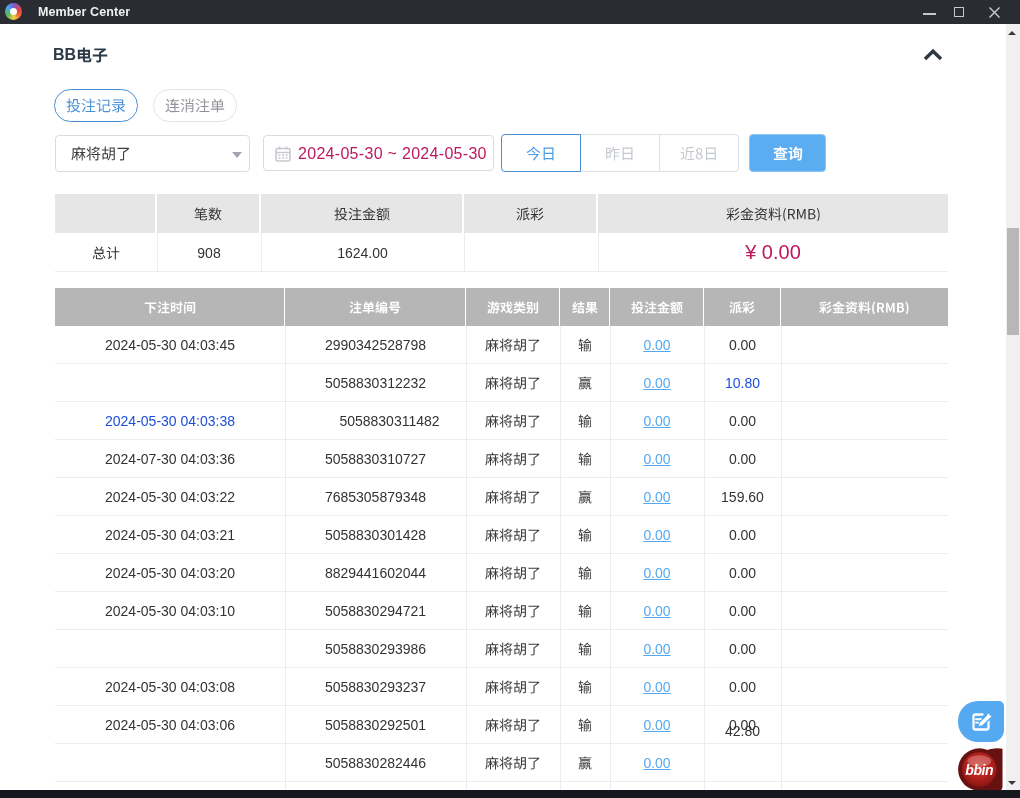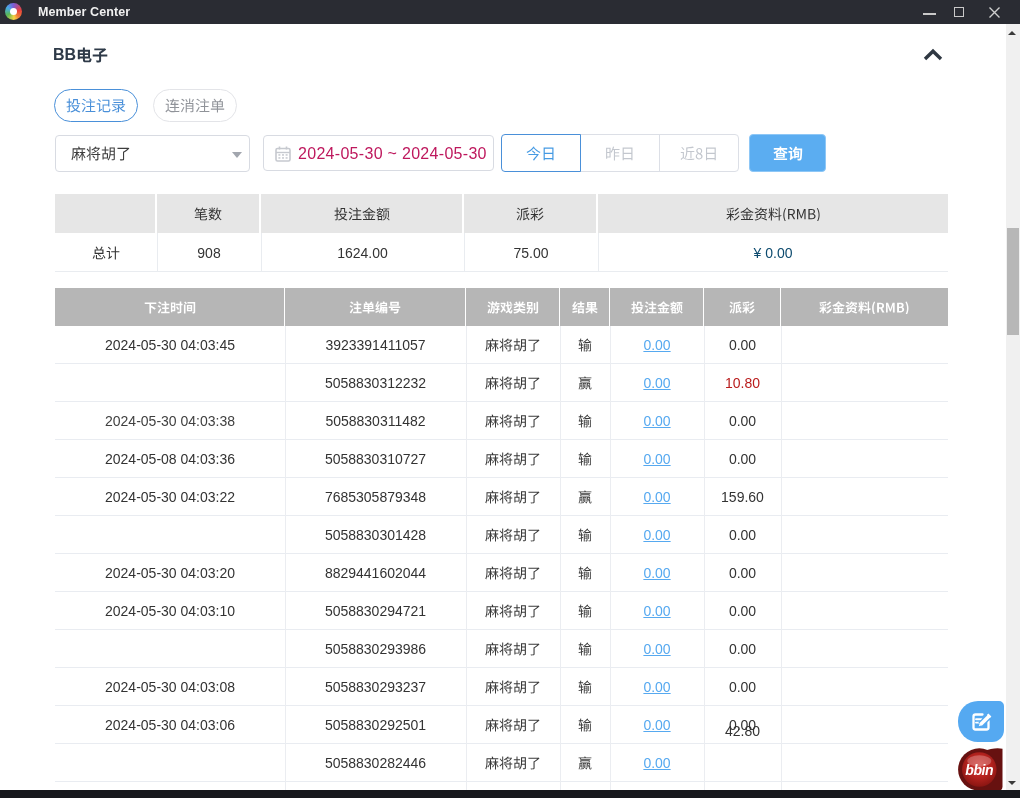--- a/index.html
+++ b/index.html
@@ -103,25 +103,22 @@
       <svg width="28.0" height="14" viewBox="0 0 28.0 14">
         <path d="M10.6 9.3C11.4 10.3 12.2 11.6 12.6 12.5L13.4 11.9C13.1 11 12.2 9.8 11.4 8.9ZM5.8 8.6C6.7 9.2 7.8 10.2 8.3 10.9L9.1 10.2C8.5 9.5 7.4 8.6 6.5 8ZM3.9 8.9V11.8C3.9 13 4.4 13.3 6 13.3C6.4 13.3 8.8 13.3 9.2 13.3C10.5 13.3 10.8 12.9 11 11.3C10.7 11.2 10.2 11.1 10 10.9C9.9 12.1 9.8 12.3 9.1 12.3C8.6 12.3 6.5 12.3 6.1 12.3C5.2 12.3 5 12.2 5 11.8V8.9ZM1.9 9.2C1.7 10.2 1.2 11.5 0.6 12.2L1.6 12.7C2.2 11.8 2.7 10.5 2.9 9.4ZM3.7 4.4H10.3V6.8H3.7ZM2.6 3.4V7.9H11.5V3.4H9.2C9.7 2.7 10.2 1.8 10.7 1L9.6 0.6C9.2 1.4 8.6 2.6 8.1 3.4H5.2L6 3C5.8 2.3 5.1 1.3 4.5 0.6L3.6 1C4.2 1.8 4.8 2.7 5 3.4Z M15.9 1.5C16.7 2.1 17.7 3.1 18.1 3.7L18.8 2.9C18.4 2.3 17.4 1.4 16.6 0.8ZM14.6 5V6H16.9V11C16.9 11.6 16.4 12 16.2 12.2C16.4 12.4 16.6 12.9 16.7 13.2C17 12.9 17.4 12.6 20 10.7C19.9 10.5 19.7 10.1 19.7 9.8L17.9 10.9V5ZM22.8 0.6V5.2H19.2V6.3H22.8V13.4H23.9V6.3H27.4V5.2H23.9V0.6Z" fill="#333333"></path>
       </svg>
     </div>
 <div class="abs fc" style="left:157px;top:233px;width:104px;height:39px">
       <span style="font-size:14px;color:#333">908</span>
     </div>
 <div class="abs fc" style="left:261px;top:233px;width:203px;height:39px">
       <span style="font-size:14px;color:#333">1624.00</span>
     </div>
-<div class="abs fc" style="left:464px;top:233px;width:134px;height:39px">
-      <span style="font-size:14px;color:#333">75.00</span>
-    </div>
 <div class="abs fc" style="left:598px;top:233px;width:350px;height:39px">
-      <span style="font-size:14px;color:#0c4a6e">¥ 0.00</span>
+      <span style="font-size:20px;color:#be185d">¥ 0.00</span>
     </div>
 <div class="abs" style="left:157px;top:233px;width:1px;height:39px;background:#e9ecf0"></div>
 <div class="abs" style="left:261px;top:233px;width:1px;height:39px;background:#e9ecf0"></div>
 <div class="abs" style="left:464px;top:233px;width:1px;height:39px;background:#e9ecf0"></div>
 <div class="abs" style="left:598px;top:233px;width:1px;height:39px;background:#e9ecf0"></div>
 <div class="abs" style="left:55px;top:271px;width:893px;height:1px;background:#e9ecf0"></div>
 <div class="abs fc" style="left:55px;top:288px;width:229px;height:38px;background:#b6b6b6">
       <svg width="52.0" height="13" viewBox="0 0 52.0 13">
         <path d="M0.7 1.4V2.9H5.4V12.6H7.1V6.4C8.4 7.1 9.9 8.1 10.6 8.7L11.8 7.3C10.8 6.5 8.8 5.4 7.3 4.7L7.1 5V2.9H12.3V1.4Z M14.2 1.7C15 2.1 16.1 2.7 16.6 3.1L17.5 1.9C17 1.5 15.8 0.9 15.1 0.5ZM13.5 5.3C14.3 5.7 15.4 6.3 15.9 6.7L16.8 5.4C16.2 5 15.1 4.5 14.3 4.2ZM13.8 11.5 15.1 12.5C15.9 11.2 16.7 9.8 17.4 8.4L16.3 7.3C15.5 8.9 14.5 10.5 13.8 11.5ZM20.1 0.8C20.5 1.4 20.8 2.3 21 2.8H17.5V4.3H20.7V6.6H18.1V8.1H20.7V10.7H17.1V12.2H25.6V10.7H22.3V8.1H24.8V6.6H22.3V4.3H25.3V2.8H21.3L22.6 2.4C22.4 1.8 21.9 1 21.5 0.3Z M32 5.9C32.6 6.8 33.4 8.1 33.8 8.9L35.2 8.1C34.8 7.3 33.9 6.1 33.3 5.2ZM29.9 6.4V8.8H28.3V6.4ZM29.9 5.1H28.3V2.8H29.9ZM26.9 1.4V11.2H28.3V10.2H31.3V1.4ZM35.7 0.5V2.8H31.8V4.3H35.7V10.5C35.7 10.8 35.6 10.9 35.3 10.9C35 10.9 34.1 10.9 33.2 10.8C33.4 11.3 33.6 12 33.7 12.4C35 12.4 35.9 12.4 36.5 12.1C37.1 11.9 37.3 11.5 37.3 10.5V4.3H38.6V2.8H37.3V0.5Z M39.9 3.5V12.6H41.5V3.5ZM40.1 1.2C40.7 1.9 41.4 2.7 41.6 3.3L43 2.4C42.7 1.9 41.9 1.1 41.3 0.5ZM44.3 7.8H46.8V9H44.3ZM44.3 5.3H46.8V6.5H44.3ZM42.9 4V10.3H48.2V4ZM43.4 1V2.5H49.6V10.9C49.6 11.1 49.5 11.1 49.4 11.1C49.2 11.1 48.7 11.2 48.3 11.1C48.5 11.5 48.7 12.1 48.8 12.5C49.6 12.5 50.2 12.5 50.6 12.3C51.1 12 51.2 11.6 51.2 10.9V1Z" fill="#ffffff"></path>
       </svg>
@@ -153,21 +150,21 @@
     </div>
 <div class="abs fc" style="left:781px;top:288px;width:167px;height:38px;background:#b6b6b6">
       <svg width="90.64" height="13" viewBox="0 0 90.64 13">
         <path d="M6.6 0.5C5.1 0.9 2.6 1.3 0.4 1.5C0.6 1.8 0.8 2.4 0.8 2.8C3 2.6 5.6 2.3 7.6 1.8ZM0.7 3.5C1.1 4.2 1.6 5 1.8 5.6L3 5C2.8 4.4 2.3 3.6 1.8 3ZM3 3.1C3.4 3.7 3.7 4.5 3.8 5.1L5.1 4.6C4.9 4.1 4.6 3.3 4.2 2.7ZM10.9 4.2C10.2 5.2 8.7 6.2 7.6 6.8C8 7.1 8.5 7.6 8.7 8C10 7.2 11.5 6.1 12.4 4.8ZM11.2 7.8C10.3 9.3 8.6 10.6 6.8 11.3C7.3 11.6 7.7 12.2 8 12.6C9.9 11.7 11.6 10.2 12.8 8.4ZM3.4 5.2V6.4H0.7V7.8H2.9C2.2 8.8 1.2 9.9 0.2 10.5C0.5 10.8 0.9 11.4 1.1 11.8C1.9 11.3 2.7 10.4 3.4 9.5V12.6H4.9V9C5.5 9.6 6.1 10.2 6.4 10.8L7.4 9.7C7 9.1 6.3 8.4 5.6 7.8H7.3V6.4H4.9V5.2ZM10.6 0.6C10 1.6 8.7 2.6 7.6 3.2L7.6 3.1L6.1 2.7C5.9 3.5 5.4 4.5 5.1 5.2L6.3 5.6C6.6 5 7.1 4.1 7.5 3.2C7.9 3.6 8.4 4 8.6 4.4C9.9 3.6 11.3 2.5 12.2 1.2Z M19.3 0.2C18.1 2.2 15.7 3.5 13.3 4.2C13.7 4.6 14.1 5.2 14.3 5.7C14.9 5.4 15.4 5.2 16 5V5.6H18.6V6.9H14.5V8.3H16.4L15.3 8.8C15.8 9.4 16.2 10.3 16.4 10.9H13.9V12.3H25.2V10.9H22.4C22.8 10.3 23.3 9.6 23.7 8.8L22.4 8.3H24.5V6.9H20.3V5.6H22.9V4.8C23.5 5.1 24.1 5.4 24.7 5.6C25 5.2 25.4 4.5 25.8 4.2C23.8 3.7 21.7 2.6 20.4 1.4L20.8 0.9ZM21.8 4.2H17.4C18.2 3.7 18.9 3.1 19.5 2.5C20.2 3.1 21 3.7 21.8 4.2ZM18.6 8.3V10.9H16.7L17.8 10.4C17.6 9.9 17.1 9 16.7 8.3ZM20.3 8.3H22.2C22 9 21.5 9.9 21.1 10.5L21.9 10.9H20.3Z M26.9 1.8C27.8 2.1 29 2.8 29.6 3.2L30.4 2C29.8 1.6 28.6 1 27.7 0.7ZM26.6 4.7 27 6.2C28.1 5.8 29.4 5.3 30.7 4.9L30.4 3.5C29 4 27.5 4.5 26.6 4.7ZM28.1 6.6V10.2H29.7V8H35.4V10H37V6.6ZM31.8 8.3C31.4 9.9 30.6 10.9 26.4 11.3C26.7 11.6 27 12.3 27.1 12.6C31.7 12 32.8 10.6 33.3 8.3ZM32.6 10.8C34.1 11.3 36.3 12.1 37.3 12.6L38.3 11.3C37.2 10.8 35 10.1 33.5 9.7ZM32 0.5C31.7 1.4 31.1 2.5 30.1 3.2C30.4 3.4 31 3.9 31.2 4.2C31.7 3.7 32.2 3.2 32.6 2.7H33.6C33.2 3.8 32.5 4.8 30.3 5.4C30.6 5.7 31 6.2 31.1 6.6C32.8 6 33.8 5.2 34.4 4.3C35.2 5.3 36.2 6 37.6 6.4C37.8 6 38.2 5.5 38.5 5.2C36.9 4.9 35.7 4.1 35 3L35.1 2.7H36.4C36.2 3 36.1 3.3 36 3.6L37.4 4C37.7 3.4 38 2.5 38.3 1.7L37.1 1.5L36.9 1.5H33.2C33.3 1.2 33.4 1 33.5 0.7Z M39.5 1.5C39.8 2.4 40 3.7 40.1 4.5L41.2 4.2C41.2 3.4 40.9 2.1 40.6 1.2ZM43.8 1.1C43.6 2 43.3 3.4 43 4.2L44 4.5C44.4 3.7 44.7 2.4 45.1 1.4ZM45.5 2.2C46.3 2.6 47.2 3.3 47.6 3.8L48.4 2.7C47.9 2.2 47 1.5 46.3 1.1ZM44.9 5.4C45.7 5.9 46.7 6.6 47.1 7.1L47.9 5.8C47.4 5.4 46.4 4.7 45.7 4.3ZM39.5 4.7V6.2H41C40.6 7.4 39.9 8.8 39.3 9.6C39.5 10 39.8 10.7 40 11.2C40.5 10.4 41.1 9.2 41.5 7.9V12.6H42.9V8C43.3 8.6 43.6 9.3 43.8 9.7L44.8 8.5C44.5 8.1 43.3 6.6 42.9 6.3V6.2H44.8V4.7H42.9V0.5H41.5V4.7ZM44.8 8.5 45 10 48.7 9.3V12.6H50.1V9.1L51.7 8.8L51.5 7.3L50.1 7.6V0.4H48.7V7.8Z M55.1 14.1 56.2 13.6C55.1 11.7 54.7 9.5 54.7 7.3C54.7 5.2 55.1 3 56.2 1.1L55.1 0.6C53.8 2.6 53.1 4.7 53.1 7.3C53.1 9.9 53.8 12.1 55.1 14.1Z M60 6.3V3.3H61.3C62.5 3.3 63.2 3.7 63.2 4.7C63.2 5.8 62.5 6.3 61.3 6.3ZM63.3 11.4H65.5L63.2 7.5C64.3 7.1 65.1 6.2 65.1 4.7C65.1 2.5 63.5 1.8 61.4 1.8H58.1V11.4H60V7.8H61.4Z M67 11.4H68.7V7.4C68.7 6.5 68.5 5.2 68.4 4.3H68.5L69.3 6.5L70.8 10.6H71.9L73.3 6.5L74.1 4.3H74.2C74.1 5.2 73.9 6.5 73.9 7.4V11.4H75.7V1.8H73.6L72 6.3C71.8 6.9 71.6 7.6 71.4 8.2H71.3C71.1 7.6 70.9 6.9 70.7 6.3L69.1 1.8H67Z M78.1 11.4H81.5C83.6 11.4 85.2 10.5 85.2 8.6C85.2 7.3 84.4 6.6 83.4 6.3V6.3C84.2 6 84.7 5.1 84.7 4.2C84.7 2.4 83.2 1.8 81.2 1.8H78.1ZM80 5.7V3.3H81.1C82.3 3.3 82.8 3.6 82.8 4.5C82.8 5.2 82.3 5.7 81.1 5.7ZM80 10V7.1H81.3C82.6 7.1 83.3 7.6 83.3 8.5C83.3 9.5 82.6 10 81.3 10Z M87.6 14.1C88.8 12.1 89.5 9.9 89.5 7.3C89.5 4.7 88.8 2.6 87.6 0.6L86.4 1.1C87.5 3 88 5.2 88 7.3C88 9.5 87.5 11.7 86.4 13.6Z" fill="#ffffff"></path>
       </svg>
     </div>
 <div class="abs fc" style="left:55px;top:326px;width:230px;height:38px">
       <span style="font-size:14px;color:#333">2024-05-30 04:03:45</span>
     </div>
 <div class="abs fc" style="left:285px;top:326px;width:181px;height:38px">
-      <span style="font-size:14px;color:#333">3923391411057</span>
+      <span style="font-size:14px;color:#333">2990342528798</span>
     </div>
 <div class="abs fc" style="left:466px;top:326px;width:94px;height:38px">
       <svg width="56.0" height="14" viewBox="0 0 56.0 14">
         <path d="M5 3.5V5.6H2.9V6.5H4.8C4.2 8.2 3.3 9.9 2.3 10.8C2.5 10.9 2.8 11.3 3 11.5C3.8 10.7 4.5 9.5 5 8.1V13.4H6V7.7C6.4 8.3 7 9.1 7.3 9.5L7.8 8.7C7.5 8.3 6.4 7.1 6 6.6V6.5H7.6V5.6H6V3.5ZM10 3.5V5.6H8V6.5H9.8C9.1 8.2 8.1 10 7 10.8C7.2 11 7.5 11.3 7.7 11.6C8.5 10.7 9.4 9.3 10 7.8V13.4H11V7.6C11.5 9.1 12.2 10.6 12.9 11.5C13.1 11.2 13.4 10.9 13.7 10.7C12.8 9.8 11.8 8.1 11.3 6.5H13.2V5.6H11V3.5ZM6.6 0.8C6.8 1.2 7 1.7 7.1 2.2H1.5V6C1.5 8 1.4 10.7 0.3 12.7C0.6 12.8 1 13.2 1.2 13.4C2.3 11.2 2.5 8.1 2.5 6V3.2H13.3V2.2H8.3C8.2 1.7 7.9 1 7.6 0.5Z M19.9 9.3C20.6 10 21.4 11.1 21.7 11.8L22.6 11.3C22.3 10.5 21.5 9.5 20.7 8.8ZM24.6 5.7V7.4H18.9V8.4H24.6V12.2C24.6 12.4 24.5 12.4 24.3 12.4C24 12.5 23.2 12.5 22.4 12.4C22.5 12.7 22.7 13.1 22.7 13.4C23.8 13.4 24.6 13.4 25 13.3C25.5 13.1 25.6 12.8 25.6 12.2V8.4H27.3V7.4H25.6V5.7ZM14.6 3C15.3 3.7 16.1 4.7 16.5 5.4L17.2 4.8V7.2C16.2 8.1 15.2 9 14.5 9.5L15.1 10.4C15.8 9.8 16.5 9.2 17.2 8.5V13.4H18.2V0.6H17.2V4.6C16.8 4 16 3.1 15.3 2.4ZM21.1 3.8C21.5 4.2 22.1 4.7 22.4 5.2C21.3 5.7 20.2 6 19 6.2C19.2 6.5 19.4 6.8 19.5 7.1C22.6 6.4 25.7 4.8 27 2L26.4 1.6L26.2 1.7H23.2C23.4 1.4 23.6 1.1 23.8 0.9L22.8 0.6C22 1.7 20.5 2.8 18.9 3.5C19.1 3.7 19.5 4 19.6 4.2C20.5 3.8 21.4 3.2 22.2 2.5H25.6C25 3.4 24.2 4.1 23.2 4.7C22.9 4.2 22.3 3.7 21.8 3.3Z M39.8 2.3V4.5H37.1V2.3ZM36 1.3V6C36 8.2 35.9 11 34 12.9C34.3 13 34.7 13.3 34.9 13.5C36.1 12.2 36.7 10.4 36.9 8.7H39.8V12C39.8 12.2 39.8 12.3 39.5 12.3C39.3 12.3 38.6 12.3 37.8 12.3C37.9 12.6 38.1 13.1 38.1 13.3C39.2 13.3 39.9 13.3 40.3 13.1C40.7 13 40.9 12.7 40.9 12V1.3ZM39.8 5.4V7.7H37C37 7.1 37.1 6.6 37.1 6V5.4ZM29.4 6.8V12.6H30.4V11.6H34.5V6.8H32.5V4.3H35.1V3.3H32.5V0.5H31.5V3.3H28.8V4.3H31.5V6.8ZM30.4 7.7H33.5V10.7H30.4Z M43.4 1.7V2.7H52.4C51.4 3.7 49.8 4.8 48.5 5.4V12.1C48.5 12.3 48.4 12.4 48.1 12.4C47.8 12.4 46.7 12.4 45.5 12.4C45.7 12.7 45.9 13.1 46 13.4C47.4 13.4 48.3 13.4 48.9 13.3C49.4 13.1 49.6 12.8 49.6 12.1V6C51.4 5 53.3 3.6 54.5 2.2L53.7 1.6L53.4 1.7Z" fill="#3a3a3a"></path>
       </svg>
     </div>
 <div class="abs fc" style="left:560px;top:326px;width:50px;height:38px">
       <svg width="14.0" height="14" viewBox="0 0 14.0 14">
         <path d="M10.3 6.1V11.1H11.1V6.1ZM12.1 5.5V12.2C12.1 12.4 12 12.4 11.8 12.5C11.7 12.5 11.1 12.5 10.5 12.4C10.6 12.7 10.7 13.1 10.7 13.3C11.6 13.3 12.1 13.3 12.5 13.2C12.8 13 12.9 12.8 12.9 12.2V5.5ZM1 7.7C1.1 7.6 1.5 7.5 2 7.5H3.1V9.4C2.1 9.7 1.3 9.9 0.6 10L0.8 11L3.1 10.4V13.4H4V10.2L5.2 9.9L5.1 9L4 9.2V7.5H5.1V6.5H4V4.4H3.1V6.5H1.8C2.2 5.6 2.6 4.4 2.8 3.2H5.1V2.2H3C3.1 1.7 3.2 1.2 3.3 0.7L2.3 0.6C2.3 1.1 2.2 1.7 2.1 2.2H0.7V3.2H1.9C1.7 4.4 1.4 5.3 1.3 5.7C1.1 6.3 0.9 6.7 0.7 6.8C0.8 7.1 0.9 7.5 1 7.7ZM9.2 0.5C8.3 2 6.6 3.4 4.9 4.2C5.1 4.4 5.4 4.7 5.6 4.9C5.9 4.7 6.3 4.5 6.7 4.3V4.9H11.9V4.2C12.2 4.4 12.6 4.6 13 4.8C13.1 4.5 13.4 4.2 13.6 4C12.2 3.3 10.8 2.5 9.8 1.4L10.1 0.9ZM7.1 4C7.9 3.4 8.6 2.8 9.2 2C9.9 2.8 10.7 3.5 11.6 4ZM8.6 6.6V7.7H6.7V6.6ZM5.8 5.8V13.4H6.7V10.5H8.6V12.3C8.6 12.5 8.6 12.5 8.5 12.5C8.3 12.5 8 12.5 7.5 12.5C7.6 12.7 7.8 13.1 7.8 13.4C8.4 13.4 8.8 13.4 9.1 13.2C9.4 13 9.5 12.8 9.5 12.3V5.8ZM6.7 8.6H8.6V9.7H6.7Z" fill="#3a3a3a"></path>
       </svg>
@@ -189,48 +186,48 @@
     </div>
 <div class="abs fc" style="left:560px;top:364px;width:50px;height:38px">
       <svg width="14.0" height="14" viewBox="0 0 14.0 14">
         <path d="M3.3 5H10.8V5.7H3.3ZM2.3 4.3V6.4H11.7V4.3ZM5 7V11.2H5.7V7.7H7.6V11.1H8.4V7ZM3.6 7.7V8.7H2.3V7.7ZM1.5 7V9.4C1.5 10.5 1.4 11.9 0.5 13C0.7 13 1.1 13.3 1.2 13.4C1.7 12.8 2 11.9 2.2 11.1H3.6V12.5C3.6 12.6 3.6 12.7 3.4 12.7C3.3 12.7 2.8 12.7 2.3 12.7C2.4 12.9 2.5 13.2 2.5 13.4C3.3 13.4 3.7 13.4 4 13.3C4.3 13.1 4.4 12.9 4.4 12.5V7ZM3.6 9.4V10.4H2.2C2.3 10.1 2.3 9.7 2.3 9.4V9.4ZM6.2 0.7 6.6 1.4H0.6V2.2H2.2V3.7H12.4V2.9H3.1V2.2H13.4V1.4H7.8C7.6 1.1 7.4 0.7 7.2 0.4ZM9.7 7.8H11.3V10.8C11 10.1 10.6 9.3 10.2 8.6L9.7 8.8ZM9 7V9.3C9 10.5 8.8 11.9 7.7 13C7.9 13.1 8.2 13.3 8.4 13.5C9.5 12.3 9.7 10.6 9.7 9.3V9.1C10.2 9.9 10.6 10.8 10.8 11.4L11.3 11.1V11.9C11.3 12.8 11.3 13 11.5 13.1C11.7 13.3 11.9 13.4 12.1 13.4C12.2 13.4 12.4 13.4 12.6 13.4C12.8 13.4 13 13.3 13.1 13.3C13.2 13.2 13.3 13 13.4 12.8C13.4 12.6 13.5 12.1 13.5 11.6C13.3 11.5 13 11.4 12.9 11.2C12.9 11.7 12.9 12.1 12.8 12.3C12.8 12.5 12.8 12.6 12.7 12.6C12.7 12.7 12.6 12.7 12.5 12.7C12.4 12.7 12.3 12.7 12.3 12.7C12.2 12.7 12.2 12.7 12.1 12.6C12.1 12.6 12.1 12.3 12.1 12V7ZM6.4 8.3C6.3 10.8 6 12.1 4.4 12.8C4.5 13 4.8 13.3 4.8 13.4C5.7 13 6.3 12.4 6.6 11.6C7 12 7.5 12.4 7.7 12.7L8.2 12.2C7.9 11.8 7.3 11.3 6.8 10.9L6.8 11C7 10.3 7 9.4 7.1 8.3Z" fill="#3a3a3a"></path>
       </svg>
     </div>
 <div class="abs fc" style="left:610px;top:364px;width:94px;height:38px">
       <span style="font-size:14px;color:#56a9f0;text-decoration:underline">0.00</span>
     </div>
 <div class="abs fc" style="left:704px;top:364px;width:77px;height:38px">
-      <span style="font-size:14px;color:#b91c1c">10.80</span>
+      <span style="font-size:14px;color:#1d4ed8">10.80</span>
     </div>
 <div class="abs" style="left:55px;top:401px;width:893px;height:1px;background:#e9ecf1"></div>
 <div class="abs fc" style="left:55px;top:402px;width:230px;height:38px">
-      <span style="font-size:14px;color:#404040">2024-05-30 04:03:38</span>
-    </div>
-<div class="abs fc" style="left:285px;top:402px;width:181px;height:38px">
+      <span style="font-size:14px;color:#1d4ed8">2024-05-30 04:03:38</span>
+    </div>
+<div class="abs fc" style="left:299px;top:402px;width:181px;height:38px">
       <span style="font-size:14px;color:#333">5058830311482</span>
     </div>
 <div class="abs fc" style="left:466px;top:402px;width:94px;height:38px">
       <svg width="56.0" height="14" viewBox="0 0 56.0 14">
         <path d="M5 3.5V5.6H2.9V6.5H4.8C4.2 8.2 3.3 9.9 2.3 10.8C2.5 10.9 2.8 11.3 3 11.5C3.8 10.7 4.5 9.5 5 8.1V13.4H6V7.7C6.4 8.3 7 9.1 7.3 9.5L7.8 8.7C7.5 8.3 6.4 7.1 6 6.6V6.5H7.6V5.6H6V3.5ZM10 3.5V5.6H8V6.5H9.8C9.1 8.2 8.1 10 7 10.8C7.2 11 7.5 11.3 7.7 11.6C8.5 10.7 9.4 9.3 10 7.8V13.4H11V7.6C11.5 9.1 12.2 10.6 12.9 11.5C13.1 11.2 13.4 10.9 13.7 10.7C12.8 9.8 11.8 8.1 11.3 6.5H13.2V5.6H11V3.5ZM6.6 0.8C6.8 1.2 7 1.7 7.1 2.2H1.5V6C1.5 8 1.4 10.7 0.3 12.7C0.6 12.8 1 13.2 1.2 13.4C2.3 11.2 2.5 8.1 2.5 6V3.2H13.3V2.2H8.3C8.2 1.7 7.9 1 7.6 0.5Z M19.9 9.3C20.6 10 21.4 11.1 21.7 11.8L22.6 11.3C22.3 10.5 21.5 9.5 20.7 8.8ZM24.6 5.7V7.4H18.9V8.4H24.6V12.2C24.6 12.4 24.5 12.4 24.3 12.4C24 12.5 23.2 12.5 22.4 12.4C22.5 12.7 22.7 13.1 22.7 13.4C23.8 13.4 24.6 13.4 25 13.3C25.5 13.1 25.6 12.8 25.6 12.2V8.4H27.3V7.4H25.6V5.7ZM14.6 3C15.3 3.7 16.1 4.7 16.5 5.4L17.2 4.8V7.2C16.2 8.1 15.2 9 14.5 9.5L15.1 10.4C15.8 9.8 16.5 9.2 17.2 8.5V13.4H18.2V0.6H17.2V4.6C16.8 4 16 3.1 15.3 2.4ZM21.1 3.8C21.5 4.2 22.1 4.7 22.4 5.2C21.3 5.7 20.2 6 19 6.2C19.2 6.5 19.4 6.8 19.5 7.1C22.6 6.4 25.7 4.8 27 2L26.4 1.6L26.2 1.7H23.2C23.4 1.4 23.6 1.1 23.8 0.9L22.8 0.6C22 1.7 20.5 2.8 18.9 3.5C19.1 3.7 19.5 4 19.6 4.2C20.5 3.8 21.4 3.2 22.2 2.5H25.6C25 3.4 24.2 4.1 23.2 4.7C22.9 4.2 22.3 3.7 21.8 3.3Z M39.8 2.3V4.5H37.1V2.3ZM36 1.3V6C36 8.2 35.9 11 34 12.9C34.3 13 34.7 13.3 34.9 13.5C36.1 12.2 36.7 10.4 36.9 8.7H39.8V12C39.8 12.2 39.8 12.3 39.5 12.3C39.3 12.3 38.6 12.3 37.8 12.3C37.9 12.6 38.1 13.1 38.1 13.3C39.2 13.3 39.9 13.3 40.3 13.1C40.7 13 40.9 12.7 40.9 12V1.3ZM39.8 5.4V7.7H37C37 7.1 37.1 6.6 37.1 6V5.4ZM29.4 6.8V12.6H30.4V11.6H34.5V6.8H32.5V4.3H35.1V3.3H32.5V0.5H31.5V3.3H28.8V4.3H31.5V6.8ZM30.4 7.7H33.5V10.7H30.4Z M43.4 1.7V2.7H52.4C51.4 3.7 49.8 4.8 48.5 5.4V12.1C48.5 12.3 48.4 12.4 48.1 12.4C47.8 12.4 46.7 12.4 45.5 12.4C45.7 12.7 45.9 13.1 46 13.4C47.4 13.4 48.3 13.4 48.9 13.3C49.4 13.1 49.6 12.8 49.6 12.1V6C51.4 5 53.3 3.6 54.5 2.2L53.7 1.6L53.4 1.7Z" fill="#3a3a3a"></path>
       </svg>
     </div>
 <div class="abs fc" style="left:560px;top:402px;width:50px;height:38px">
       <svg width="14.0" height="14" viewBox="0 0 14.0 14">
         <path d="M10.3 6.1V11.1H11.1V6.1ZM12.1 5.5V12.2C12.1 12.4 12 12.4 11.8 12.5C11.7 12.5 11.1 12.5 10.5 12.4C10.6 12.7 10.7 13.1 10.7 13.3C11.6 13.3 12.1 13.3 12.5 13.2C12.8 13 12.9 12.8 12.9 12.2V5.5ZM1 7.7C1.1 7.6 1.5 7.5 2 7.5H3.1V9.4C2.1 9.7 1.3 9.9 0.6 10L0.8 11L3.1 10.4V13.4H4V10.2L5.2 9.9L5.1 9L4 9.2V7.5H5.1V6.5H4V4.4H3.1V6.5H1.8C2.2 5.6 2.6 4.4 2.8 3.2H5.1V2.2H3C3.1 1.7 3.2 1.2 3.3 0.7L2.3 0.6C2.3 1.1 2.2 1.7 2.1 2.2H0.7V3.2H1.9C1.7 4.4 1.4 5.3 1.3 5.7C1.1 6.3 0.9 6.7 0.7 6.8C0.8 7.1 0.9 7.5 1 7.7ZM9.2 0.5C8.3 2 6.6 3.4 4.9 4.2C5.1 4.4 5.4 4.7 5.6 4.9C5.9 4.7 6.3 4.5 6.7 4.3V4.9H11.9V4.2C12.2 4.4 12.6 4.6 13 4.8C13.1 4.5 13.4 4.2 13.6 4C12.2 3.3 10.8 2.5 9.8 1.4L10.1 0.9ZM7.1 4C7.9 3.4 8.6 2.8 9.2 2C9.9 2.8 10.7 3.5 11.6 4ZM8.6 6.6V7.7H6.7V6.6ZM5.8 5.8V13.4H6.7V10.5H8.6V12.3C8.6 12.5 8.6 12.5 8.5 12.5C8.3 12.5 8 12.5 7.5 12.5C7.6 12.7 7.8 13.1 7.8 13.4C8.4 13.4 8.8 13.4 9.1 13.2C9.4 13 9.5 12.8 9.5 12.3V5.8ZM6.7 8.6H8.6V9.7H6.7Z" fill="#3a3a3a"></path>
       </svg>
     </div>
 <div class="abs fc" style="left:610px;top:402px;width:94px;height:38px">
       <span style="font-size:14px;color:#56a9f0;text-decoration:underline">0.00</span>
     </div>
 <div class="abs fc" style="left:704px;top:402px;width:77px;height:38px">
       <span style="font-size:14px;color:#333">0.00</span>
     </div>
 <div class="abs" style="left:55px;top:439px;width:893px;height:1px;background:#e9ecf1"></div>
 <div class="abs fc" style="left:55px;top:440px;width:230px;height:38px">
-      <span style="font-size:14px;color:#333">2024-05-08 04:03:36</span>
+      <span style="font-size:14px;color:#333">2024-07-30 04:03:36</span>
     </div>
 <div class="abs fc" style="left:285px;top:440px;width:181px;height:38px">
       <span style="font-size:14px;color:#333">5058830310727</span>
     </div>
 <div class="abs fc" style="left:466px;top:440px;width:94px;height:38px">
       <svg width="56.0" height="14" viewBox="0 0 56.0 14">
         <path d="M5 3.5V5.6H2.9V6.5H4.8C4.2 8.2 3.3 9.9 2.3 10.8C2.5 10.9 2.8 11.3 3 11.5C3.8 10.7 4.5 9.5 5 8.1V13.4H6V7.7C6.4 8.3 7 9.1 7.3 9.5L7.8 8.7C7.5 8.3 6.4 7.1 6 6.6V6.5H7.6V5.6H6V3.5ZM10 3.5V5.6H8V6.5H9.8C9.1 8.2 8.1 10 7 10.8C7.2 11 7.5 11.3 7.7 11.6C8.5 10.7 9.4 9.3 10 7.8V13.4H11V7.6C11.5 9.1 12.2 10.6 12.9 11.5C13.1 11.2 13.4 10.9 13.7 10.7C12.8 9.8 11.8 8.1 11.3 6.5H13.2V5.6H11V3.5ZM6.6 0.8C6.8 1.2 7 1.7 7.1 2.2H1.5V6C1.5 8 1.4 10.7 0.3 12.7C0.6 12.8 1 13.2 1.2 13.4C2.3 11.2 2.5 8.1 2.5 6V3.2H13.3V2.2H8.3C8.2 1.7 7.9 1 7.6 0.5Z M19.9 9.3C20.6 10 21.4 11.1 21.7 11.8L22.6 11.3C22.3 10.5 21.5 9.5 20.7 8.8ZM24.6 5.7V7.4H18.9V8.4H24.6V12.2C24.6 12.4 24.5 12.4 24.3 12.4C24 12.5 23.2 12.5 22.4 12.4C22.5 12.7 22.7 13.1 22.7 13.4C23.8 13.4 24.6 13.4 25 13.3C25.5 13.1 25.6 12.8 25.6 12.2V8.4H27.3V7.4H25.6V5.7ZM14.6 3C15.3 3.7 16.1 4.7 16.5 5.4L17.2 4.8V7.2C16.2 8.1 15.2 9 14.5 9.5L15.1 10.4C15.8 9.8 16.5 9.2 17.2 8.5V13.4H18.2V0.6H17.2V4.6C16.8 4 16 3.1 15.3 2.4ZM21.1 3.8C21.5 4.2 22.1 4.7 22.4 5.2C21.3 5.7 20.2 6 19 6.2C19.2 6.5 19.4 6.8 19.5 7.1C22.6 6.4 25.7 4.8 27 2L26.4 1.6L26.2 1.7H23.2C23.4 1.4 23.6 1.1 23.8 0.9L22.8 0.6C22 1.7 20.5 2.8 18.9 3.5C19.1 3.7 19.5 4 19.6 4.2C20.5 3.8 21.4 3.2 22.2 2.5H25.6C25 3.4 24.2 4.1 23.2 4.7C22.9 4.2 22.3 3.7 21.8 3.3Z M39.8 2.3V4.5H37.1V2.3ZM36 1.3V6C36 8.2 35.9 11 34 12.9C34.3 13 34.7 13.3 34.9 13.5C36.1 12.2 36.7 10.4 36.9 8.7H39.8V12C39.8 12.2 39.8 12.3 39.5 12.3C39.3 12.3 38.6 12.3 37.8 12.3C37.9 12.6 38.1 13.1 38.1 13.3C39.2 13.3 39.9 13.3 40.3 13.1C40.7 13 40.9 12.7 40.9 12V1.3ZM39.8 5.4V7.7H37C37 7.1 37.1 6.6 37.1 6V5.4ZM29.4 6.8V12.6H30.4V11.6H34.5V6.8H32.5V4.3H35.1V3.3H32.5V0.5H31.5V3.3H28.8V4.3H31.5V6.8ZM30.4 7.7H33.5V10.7H30.4Z M43.4 1.7V2.7H52.4C51.4 3.7 49.8 4.8 48.5 5.4V12.1C48.5 12.3 48.4 12.4 48.1 12.4C47.8 12.4 46.7 12.4 45.5 12.4C45.7 12.7 45.9 13.1 46 13.4C47.4 13.4 48.3 13.4 48.9 13.3C49.4 13.1 49.6 12.8 49.6 12.1V6C51.4 5 53.3 3.6 54.5 2.2L53.7 1.6L53.4 1.7Z" fill="#3a3a3a"></path>
       </svg>
     </div>
 <div class="abs fc" style="left:560px;top:440px;width:50px;height:38px">
@@ -261,20 +258,23 @@
         <path d="M3.3 5H10.8V5.7H3.3ZM2.3 4.3V6.4H11.7V4.3ZM5 7V11.2H5.7V7.7H7.6V11.1H8.4V7ZM3.6 7.7V8.7H2.3V7.7ZM1.5 7V9.4C1.5 10.5 1.4 11.9 0.5 13C0.7 13 1.1 13.3 1.2 13.4C1.7 12.8 2 11.9 2.2 11.1H3.6V12.5C3.6 12.6 3.6 12.7 3.4 12.7C3.3 12.7 2.8 12.7 2.3 12.7C2.4 12.9 2.5 13.2 2.5 13.4C3.3 13.4 3.7 13.4 4 13.3C4.3 13.1 4.4 12.9 4.4 12.5V7ZM3.6 9.4V10.4H2.2C2.3 10.1 2.3 9.7 2.3 9.4V9.4ZM6.2 0.7 6.6 1.4H0.6V2.2H2.2V3.7H12.4V2.9H3.1V2.2H13.4V1.4H7.8C7.6 1.1 7.4 0.7 7.2 0.4ZM9.7 7.8H11.3V10.8C11 10.1 10.6 9.3 10.2 8.6L9.7 8.8ZM9 7V9.3C9 10.5 8.8 11.9 7.7 13C7.9 13.1 8.2 13.3 8.4 13.5C9.5 12.3 9.7 10.6 9.7 9.3V9.1C10.2 9.9 10.6 10.8 10.8 11.4L11.3 11.1V11.9C11.3 12.8 11.3 13 11.5 13.1C11.7 13.3 11.9 13.4 12.1 13.4C12.2 13.4 12.4 13.4 12.6 13.4C12.8 13.4 13 13.3 13.1 13.3C13.2 13.2 13.3 13 13.4 12.8C13.4 12.6 13.5 12.1 13.5 11.6C13.3 11.5 13 11.4 12.9 11.2C12.9 11.7 12.9 12.1 12.8 12.3C12.8 12.5 12.8 12.6 12.7 12.6C12.7 12.7 12.6 12.7 12.5 12.7C12.4 12.7 12.3 12.7 12.3 12.7C12.2 12.7 12.2 12.7 12.1 12.6C12.1 12.6 12.1 12.3 12.1 12V7ZM6.4 8.3C6.3 10.8 6 12.1 4.4 12.8C4.5 13 4.8 13.3 4.8 13.4C5.7 13 6.3 12.4 6.6 11.6C7 12 7.5 12.4 7.7 12.7L8.2 12.2C7.9 11.8 7.3 11.3 6.8 10.9L6.8 11C7 10.3 7 9.4 7.1 8.3Z" fill="#3a3a3a"></path>
       </svg>
     </div>
 <div class="abs fc" style="left:610px;top:478px;width:94px;height:38px">
       <span style="font-size:14px;color:#56a9f0;text-decoration:underline">0.00</span>
     </div>
 <div class="abs fc" style="left:704px;top:478px;width:77px;height:38px">
       <span style="font-size:14px;color:#333">159.60</span>
     </div>
 <div class="abs" style="left:55px;top:515px;width:893px;height:1px;background:#e9ecf1"></div>
+<div class="abs fc" style="left:55px;top:516px;width:230px;height:38px">
+      <span style="font-size:14px;color:#333">2024-05-30 04:03:21</span>
+    </div>
 <div class="abs fc" style="left:285px;top:516px;width:181px;height:38px">
       <span style="font-size:14px;color:#333">5058830301428</span>
     </div>
 <div class="abs fc" style="left:466px;top:516px;width:94px;height:38px">
       <svg width="56.0" height="14" viewBox="0 0 56.0 14">
         <path d="M5 3.5V5.6H2.9V6.5H4.8C4.2 8.2 3.3 9.9 2.3 10.8C2.5 10.9 2.8 11.3 3 11.5C3.8 10.7 4.5 9.5 5 8.1V13.4H6V7.7C6.4 8.3 7 9.1 7.3 9.5L7.8 8.7C7.5 8.3 6.4 7.1 6 6.6V6.5H7.6V5.6H6V3.5ZM10 3.5V5.6H8V6.5H9.8C9.1 8.2 8.1 10 7 10.8C7.2 11 7.5 11.3 7.7 11.6C8.5 10.7 9.4 9.3 10 7.8V13.4H11V7.6C11.5 9.1 12.2 10.6 12.9 11.5C13.1 11.2 13.4 10.9 13.7 10.7C12.8 9.8 11.8 8.1 11.3 6.5H13.2V5.6H11V3.5ZM6.6 0.8C6.8 1.2 7 1.7 7.1 2.2H1.5V6C1.5 8 1.4 10.7 0.3 12.7C0.6 12.8 1 13.2 1.2 13.4C2.3 11.2 2.5 8.1 2.5 6V3.2H13.3V2.2H8.3C8.2 1.7 7.9 1 7.6 0.5Z M19.9 9.3C20.6 10 21.4 11.1 21.7 11.8L22.6 11.3C22.3 10.5 21.5 9.5 20.7 8.8ZM24.6 5.7V7.4H18.9V8.4H24.6V12.2C24.6 12.4 24.5 12.4 24.3 12.4C24 12.5 23.2 12.5 22.4 12.4C22.5 12.7 22.7 13.1 22.7 13.4C23.8 13.4 24.6 13.4 25 13.3C25.5 13.1 25.6 12.8 25.6 12.2V8.4H27.3V7.4H25.6V5.7ZM14.6 3C15.3 3.7 16.1 4.7 16.5 5.4L17.2 4.8V7.2C16.2 8.1 15.2 9 14.5 9.5L15.1 10.4C15.8 9.8 16.5 9.2 17.2 8.5V13.4H18.2V0.6H17.2V4.6C16.8 4 16 3.1 15.3 2.4ZM21.1 3.8C21.5 4.2 22.1 4.7 22.4 5.2C21.3 5.7 20.2 6 19 6.2C19.2 6.5 19.4 6.8 19.5 7.1C22.6 6.4 25.7 4.8 27 2L26.4 1.6L26.2 1.7H23.2C23.4 1.4 23.6 1.1 23.8 0.9L22.8 0.6C22 1.7 20.5 2.8 18.9 3.5C19.1 3.7 19.5 4 19.6 4.2C20.5 3.8 21.4 3.2 22.2 2.5H25.6C25 3.4 24.2 4.1 23.2 4.7C22.9 4.2 22.3 3.7 21.8 3.3Z M39.8 2.3V4.5H37.1V2.3ZM36 1.3V6C36 8.2 35.9 11 34 12.9C34.3 13 34.7 13.3 34.9 13.5C36.1 12.2 36.7 10.4 36.9 8.7H39.8V12C39.8 12.2 39.8 12.3 39.5 12.3C39.3 12.3 38.6 12.3 37.8 12.3C37.9 12.6 38.1 13.1 38.1 13.3C39.2 13.3 39.9 13.3 40.3 13.1C40.7 13 40.9 12.7 40.9 12V1.3ZM39.8 5.4V7.7H37C37 7.1 37.1 6.6 37.1 6V5.4ZM29.4 6.8V12.6H30.4V11.6H34.5V6.8H32.5V4.3H35.1V3.3H32.5V0.5H31.5V3.3H28.8V4.3H31.5V6.8ZM30.4 7.7H33.5V10.7H30.4Z M43.4 1.7V2.7H52.4C51.4 3.7 49.8 4.8 48.5 5.4V12.1C48.5 12.3 48.4 12.4 48.1 12.4C47.8 12.4 46.7 12.4 45.5 12.4C45.7 12.7 45.9 13.1 46 13.4C47.4 13.4 48.3 13.4 48.9 13.3C49.4 13.1 49.6 12.8 49.6 12.1V6C51.4 5 53.3 3.6 54.5 2.2L53.7 1.6L53.4 1.7Z" fill="#3a3a3a"></path>
       </svg>
     </div>
 <div class="abs fc" style="left:560px;top:516px;width:50px;height:38px">
       <svg width="14.0" height="14" viewBox="0 0 14.0 14">

